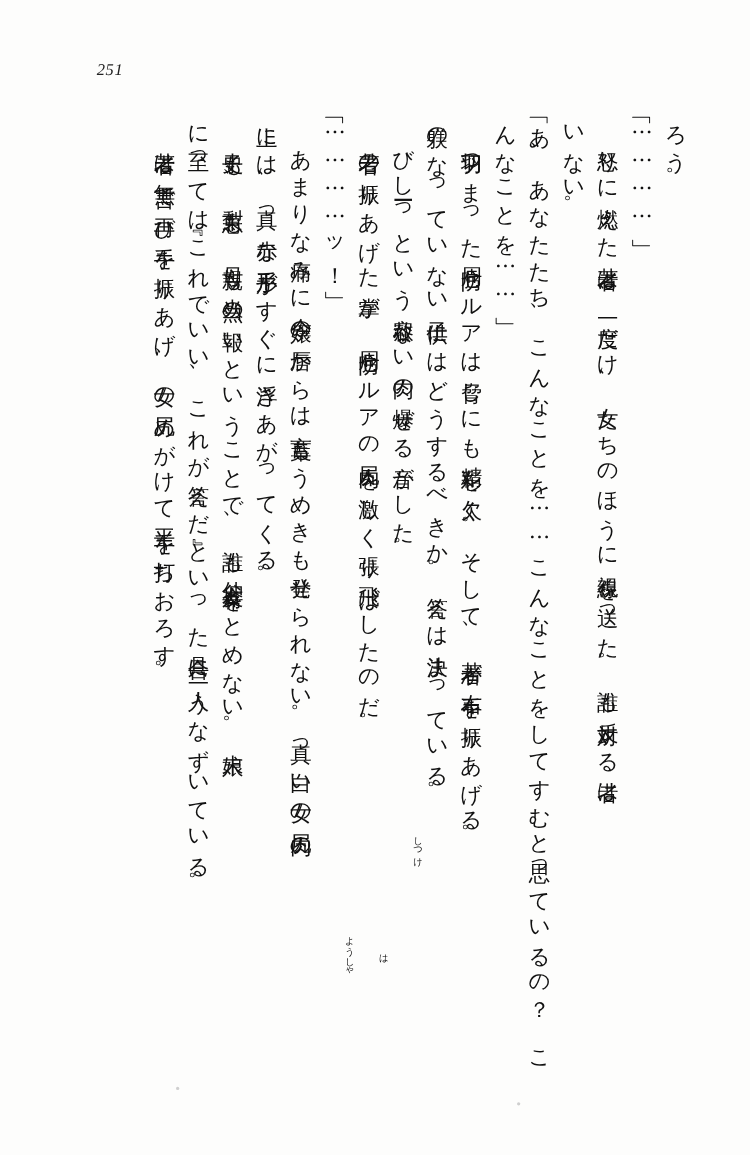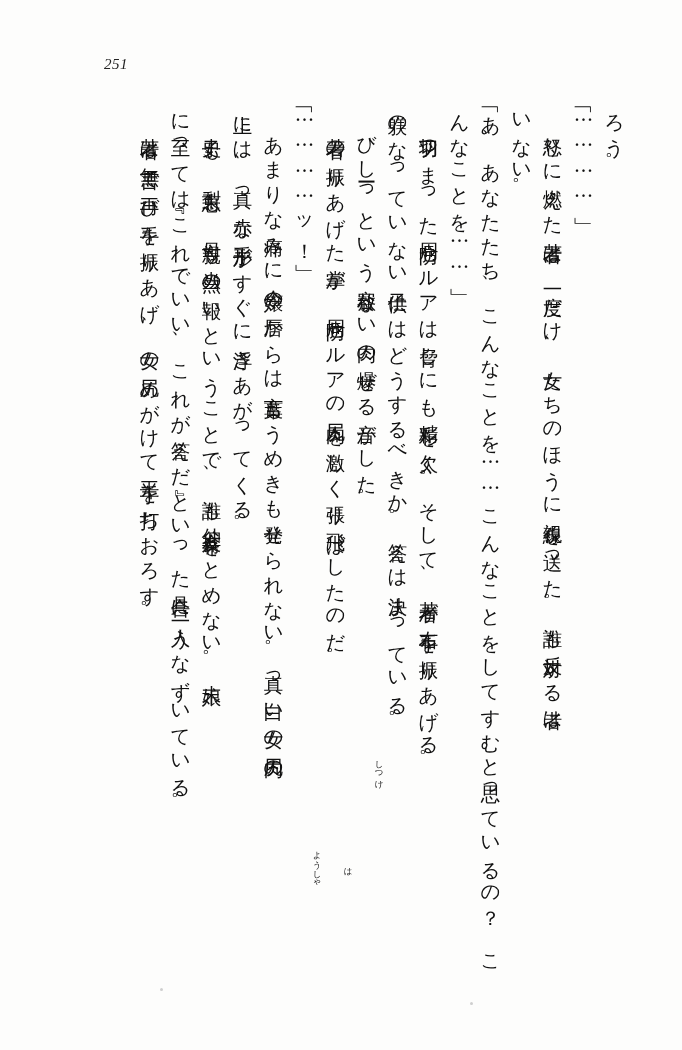--- a/index.html
+++ b/index.html
@@ -16,21 +16,21 @@
   }
   .page {
     position: relative;
     width: 682px;
     height: 1050px;
     background: #fdfdfc;
   }
   .page-number {
     position: absolute;
     top: 56px;
-    left: 104px;
+    left: 88px;
     font-family: "Liberation Serif", serif;
     font-size: 15px;
     font-style: italic;
     color: #222;
     letter-spacing: 0.5px;
   }
   .text-block {
     position: absolute;
     top: 100px;
     right: 58px;

